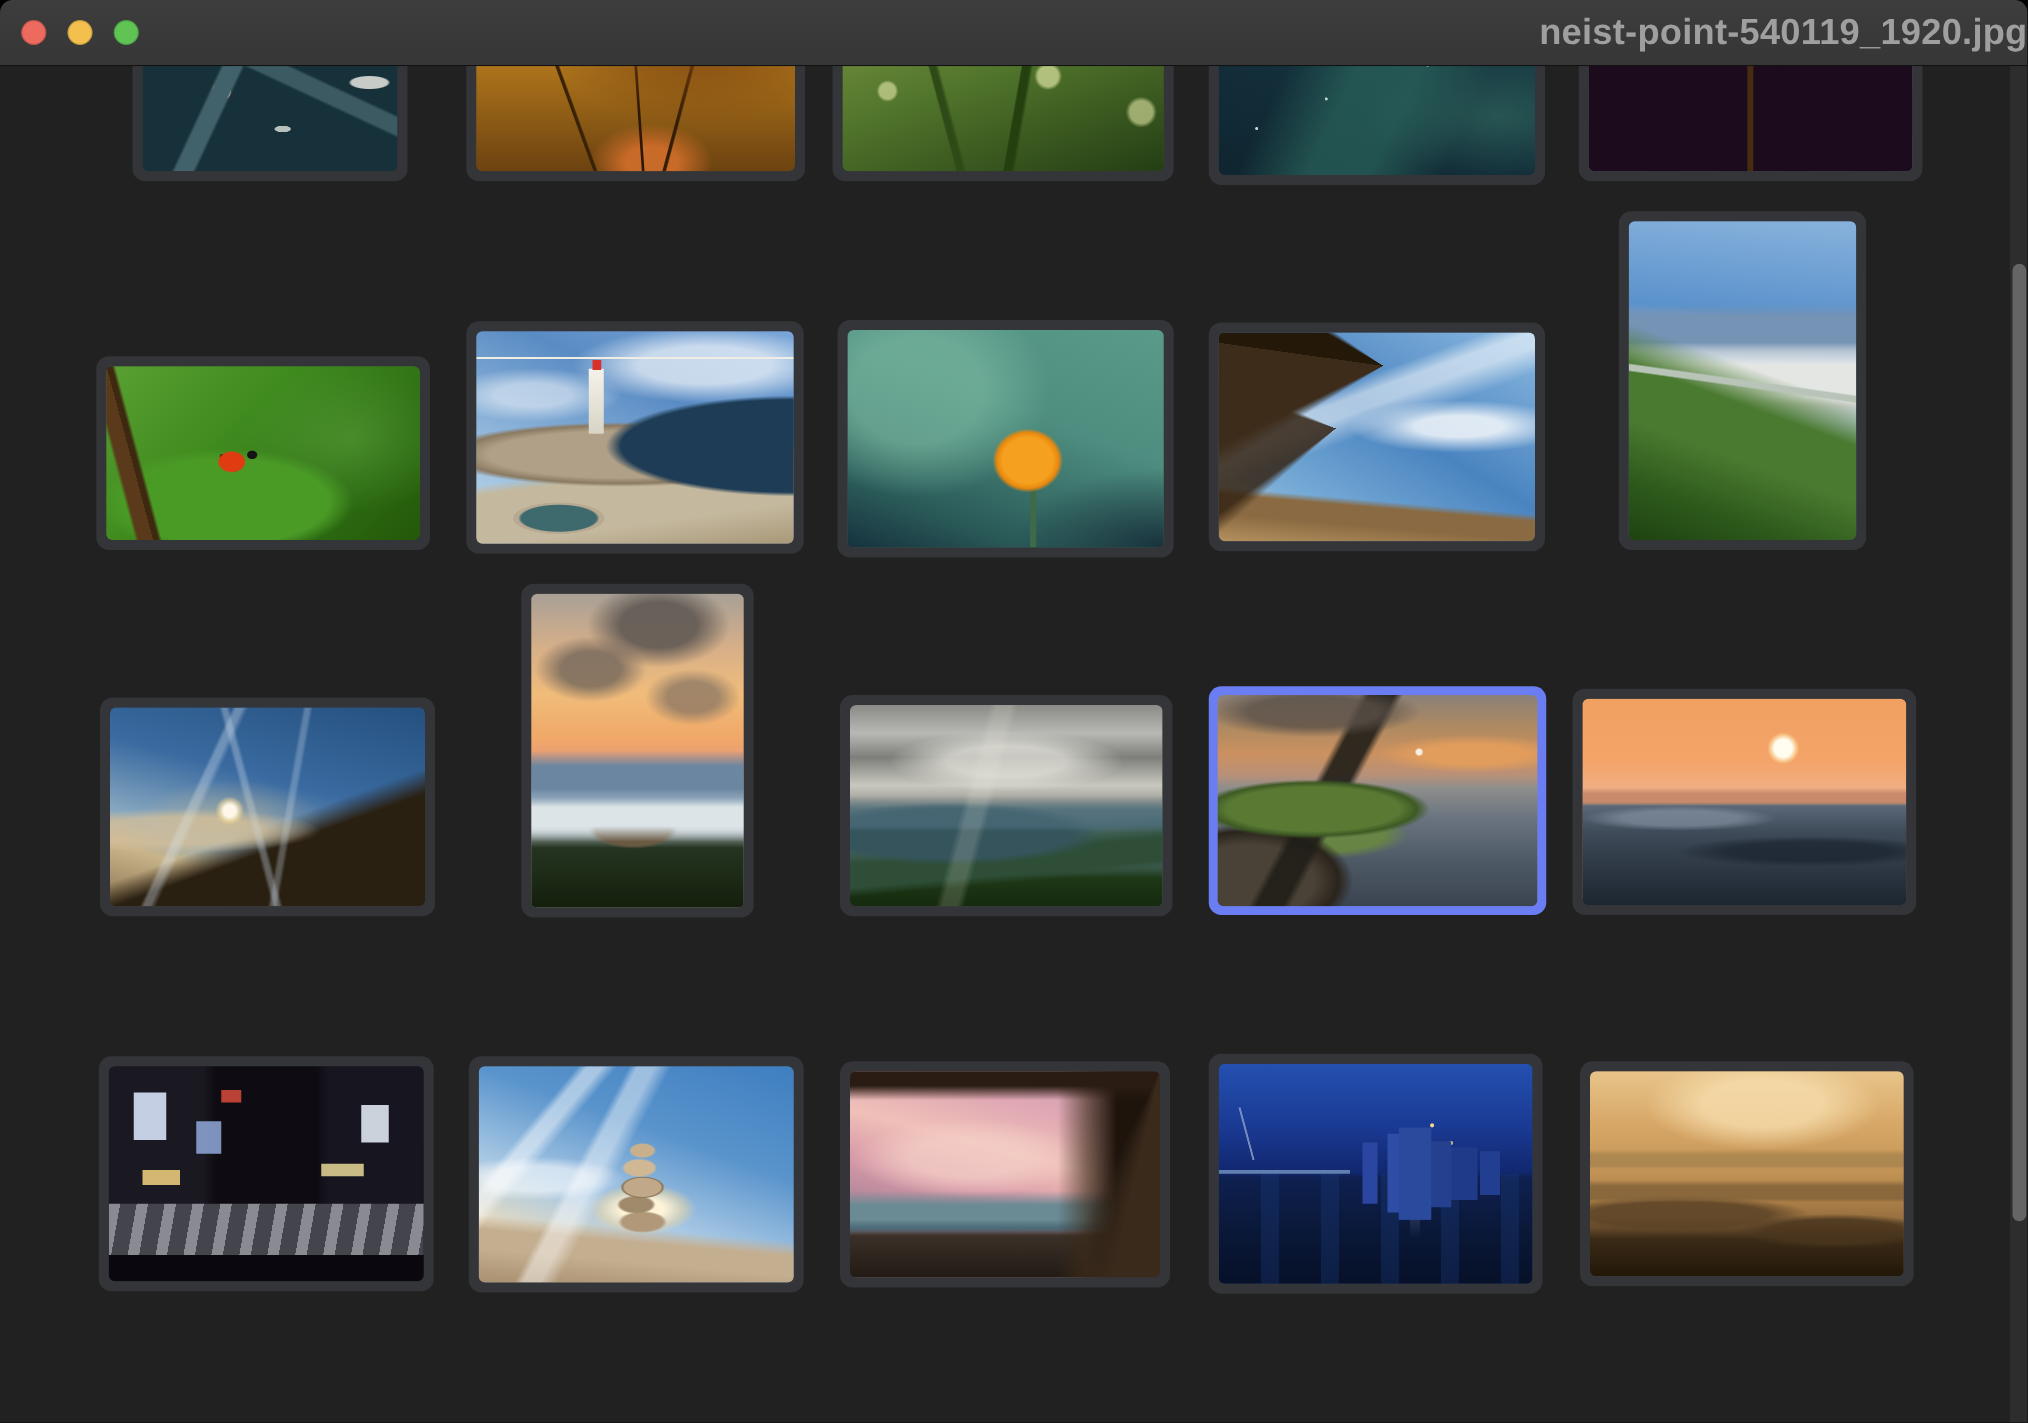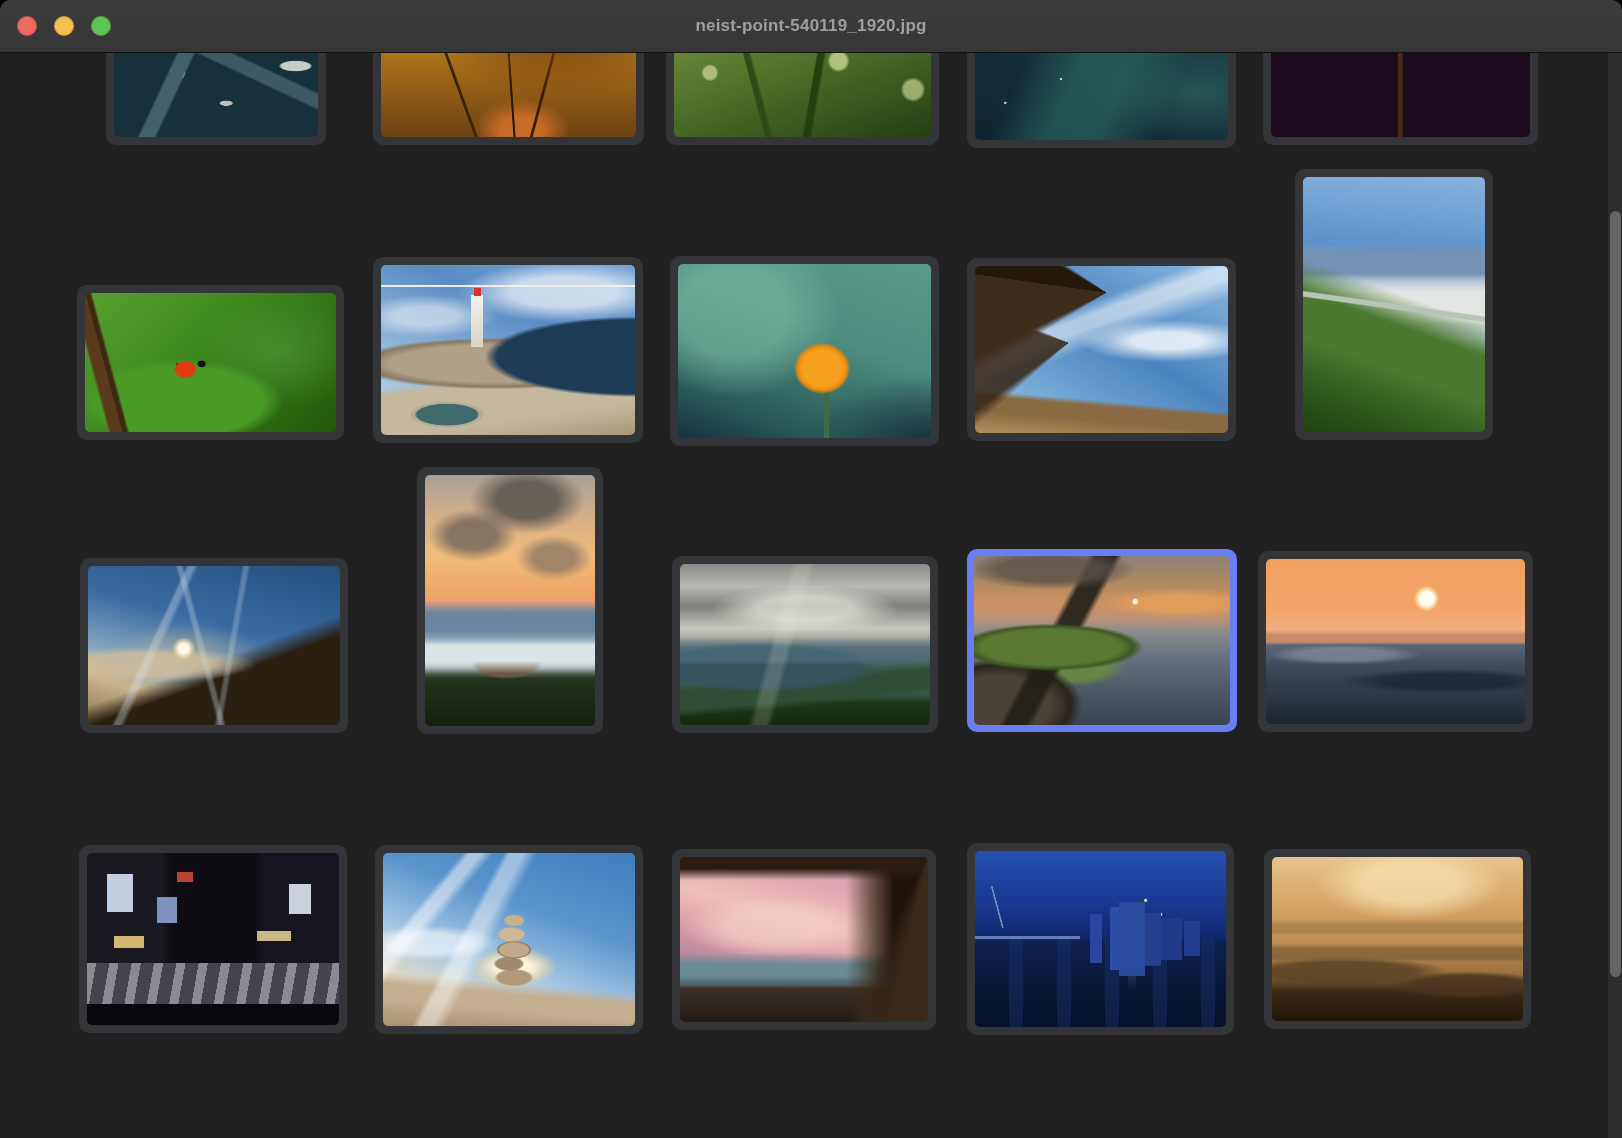--- a/index.html
+++ b/index.html
@@ -3,22 +3,22 @@
 <meta charset="utf-8">
 <style>
   html,body{margin:0;padding:0;background:#000;}
   body{width:1622px;height:1138px;overflow:hidden;font-family:"Liberation Sans",sans-serif;}
   #window{position:absolute;inset:0;background:#212121;border-radius:10px 10px 0 0;overflow:hidden;}
 
   
   #titlebar{position:absolute;left:0;top:0;right:0;height:52px;
     background:linear-gradient(180deg,#3d3d3d,#363636);
     border-bottom:1px solid #121212;z-index:50;border-radius:10px 10px 0 0;}
-  #title{position:absolute;left:0;right:0;top:0;height:52px;line-height:52px;text-align:center;
-    font-size:17px;font-weight:700;color:#9f9f9f;letter-spacing:.2px;}
+  #title{position:absolute;left:0;right:0;top:0;height:52px;line-height:52px;text-align:right;
+    font-size:29px;font-weight:700;color:#9f9f9f;letter-spacing:.2px;}
   .lights{position:absolute;left:17px;top:16px;display:flex;gap:17px;}
   .light{width:20px;height:20px;border-radius:50%;box-shadow:inset 0 0 0 1px rgba(0,0,0,.18);}
 
   
   #scroll-track{position:absolute;top:52px;bottom:0;right:0;width:14px;background:#2d2d2d;z-index:40;}
   #scroll-thumb{position:absolute;right:1px;top:159px;width:11px;height:766px;border-radius:6px;background:#656565;}
 
   
   .thumb{position:absolute;background:#343538;border-radius:10px;}
   .photo{position:absolute;inset:8px;border-radius:5px;background-repeat:no-repeat;background-color:#222;overflow:hidden;}

